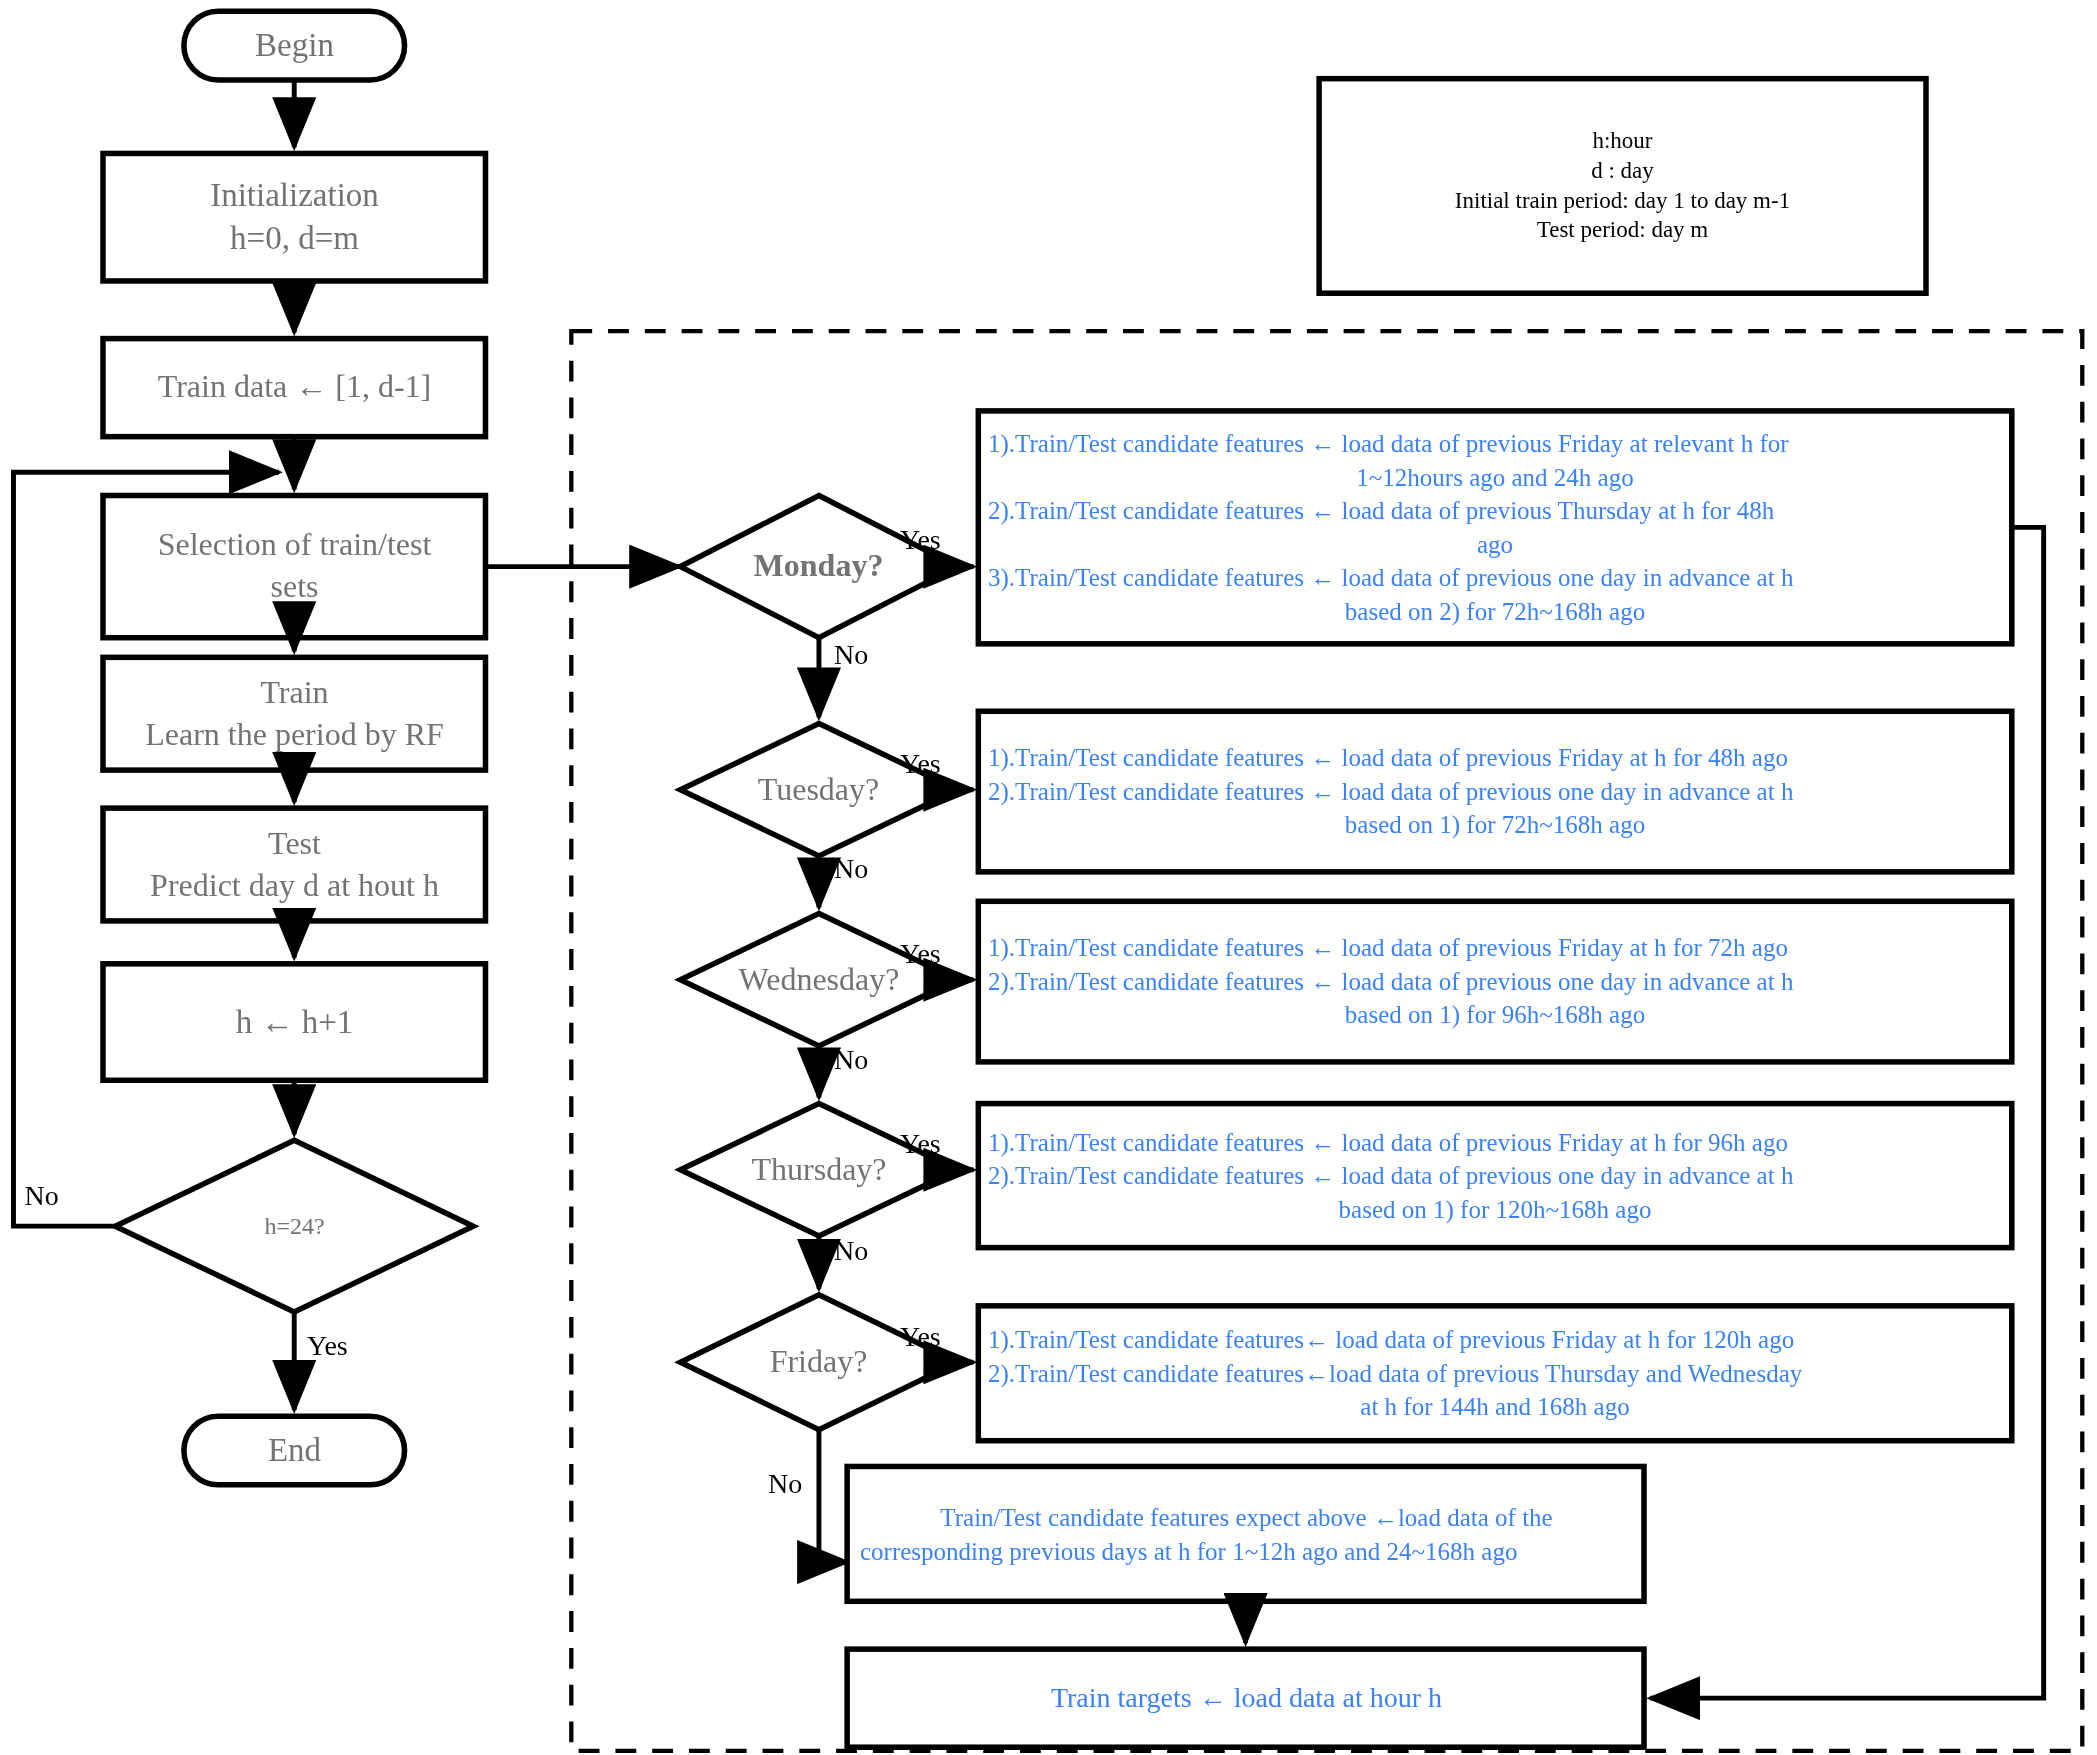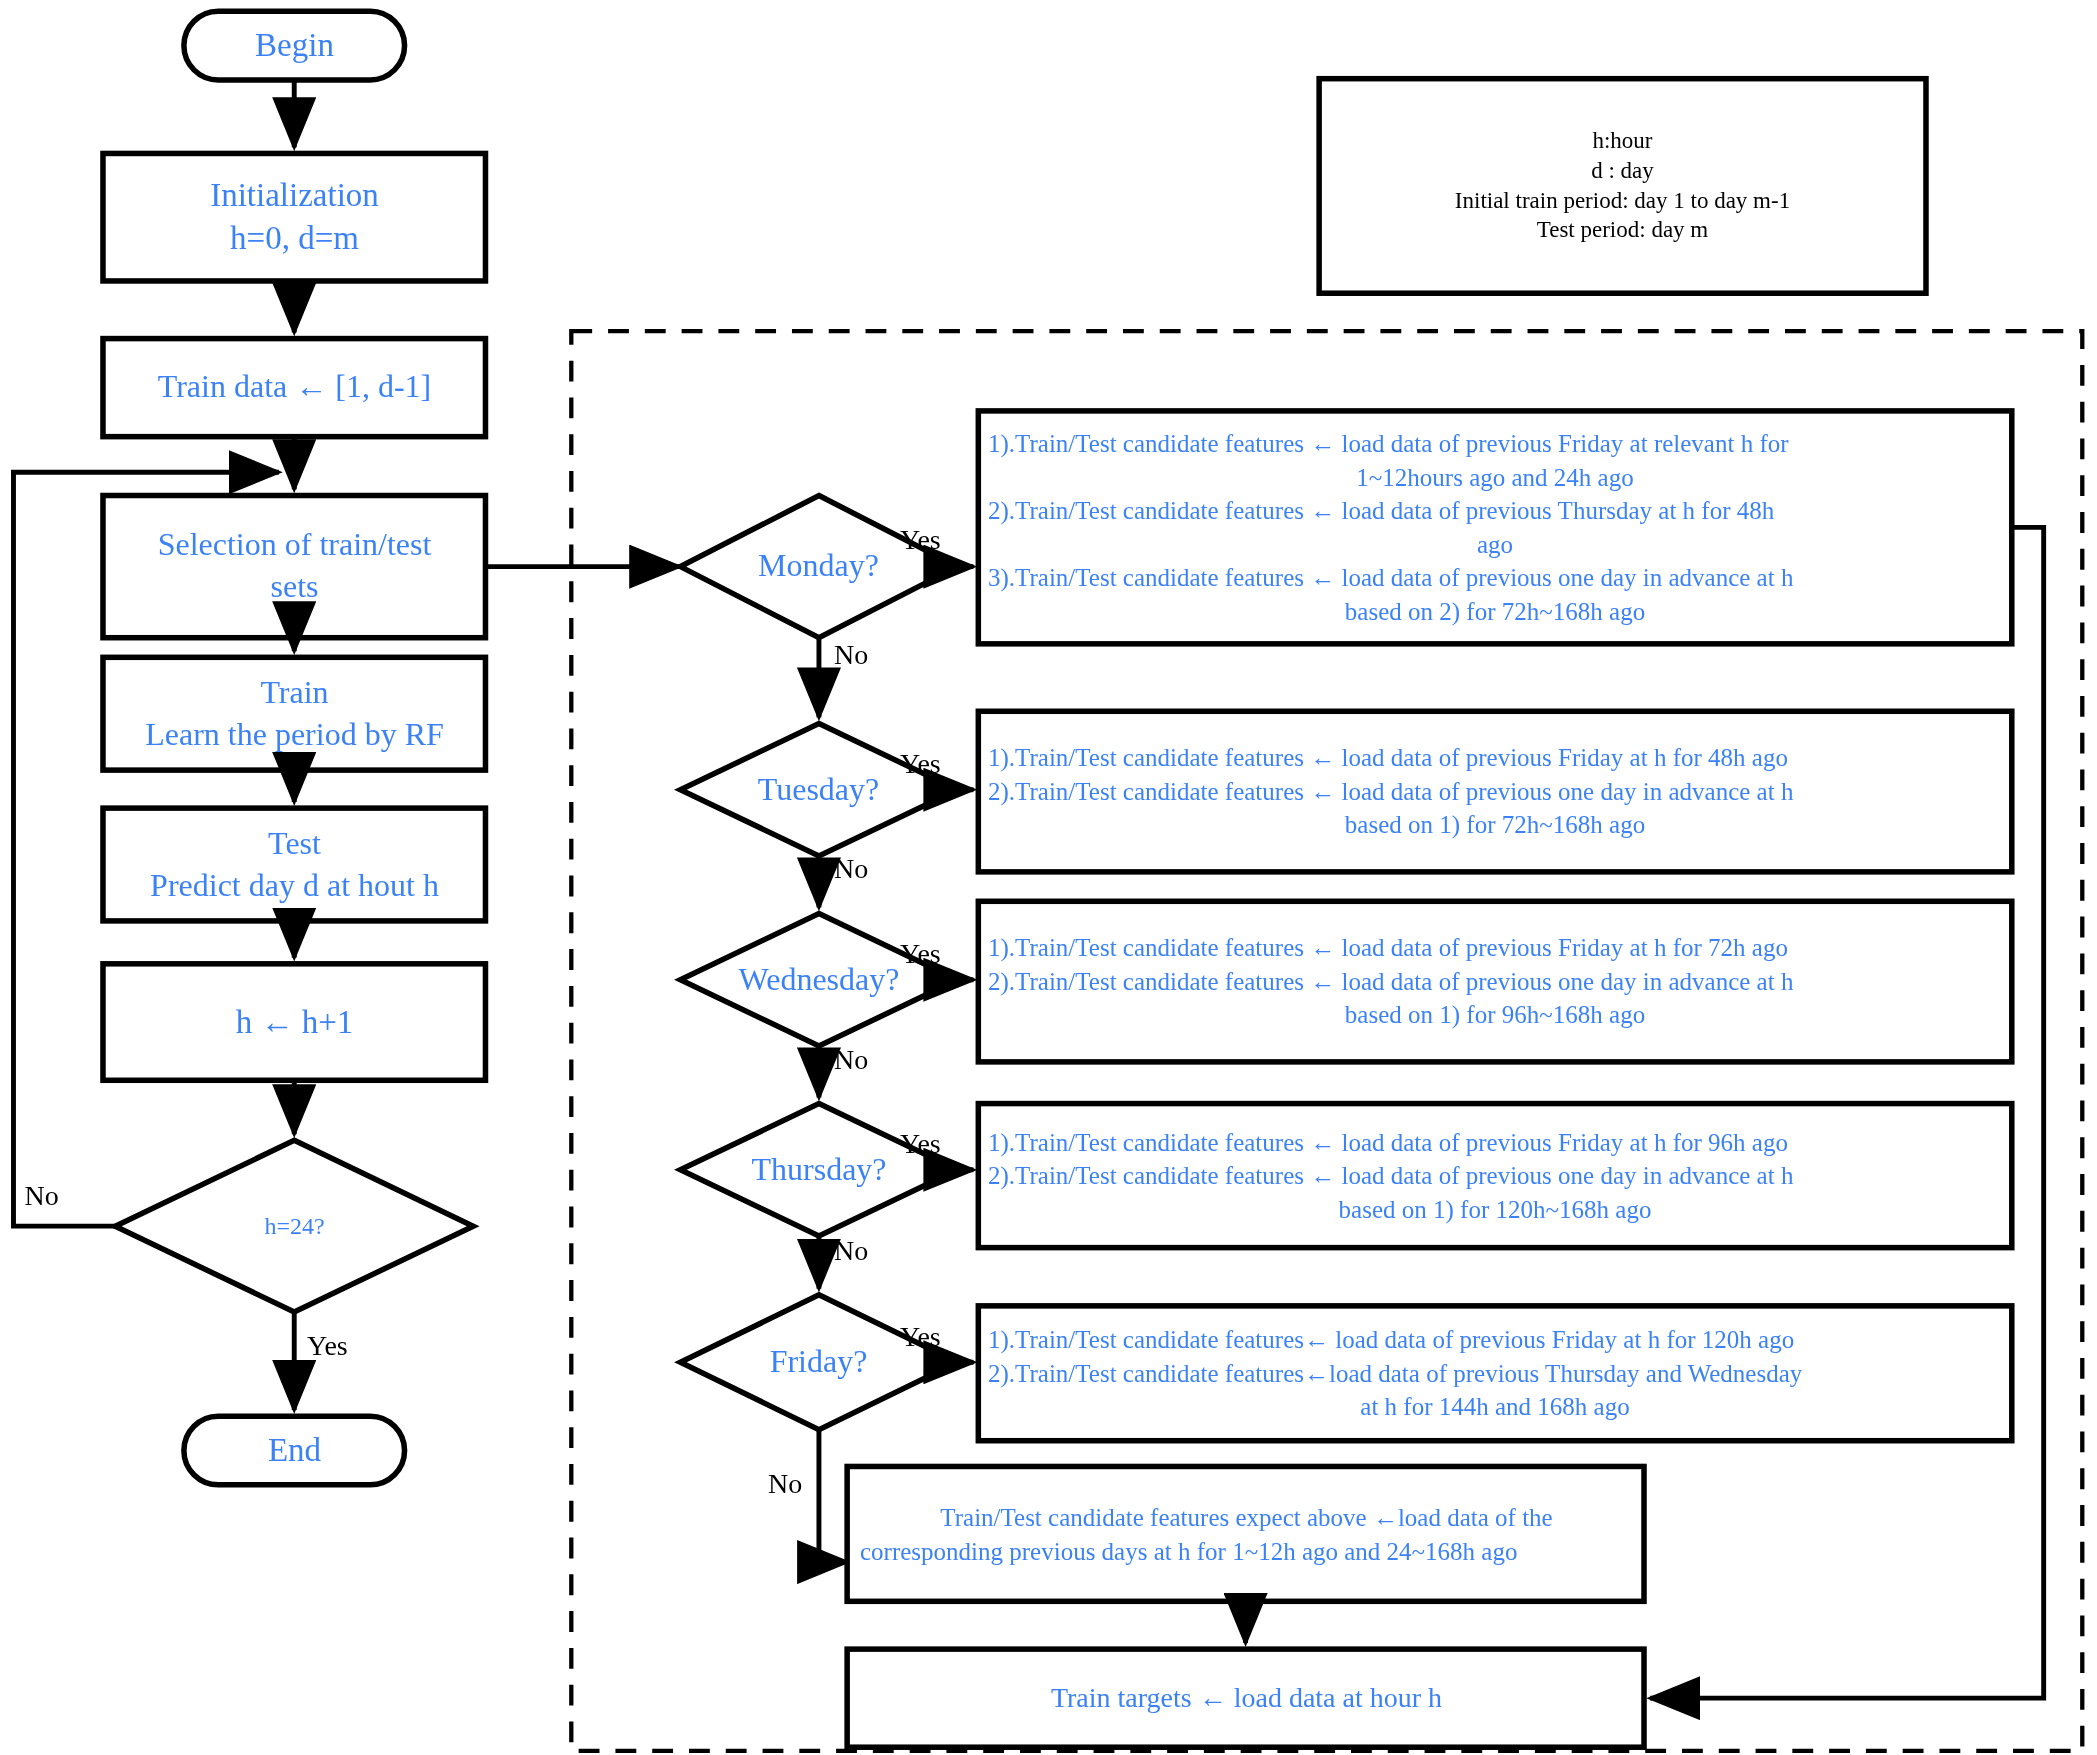--- a/index.html
+++ b/index.html
@@ -1,21 +1,21 @@
 <!DOCTYPE html>
 <html style="font-size:9.8px"><head>
 <meta charset="utf-8">
 <style>
   html,body{margin:0;padding:0;background:#fff;}
   body{font-family:"Liberation Serif", serif;}
   #stage{position:relative;width:2097px;height:1756px;background:#fff;overflow:hidden;}
   svg.layer{position:absolute;left:0;top:0;width:2097px;height:1756px;}
   .nodetext{
     position:absolute;display:flex;align-items:center;justify-content:center;
-    text-align:center;color:#3b82f6;font-family:"Liberation Serif", serif;
+    text-align:center;color:#737373;font-family:"Liberation Serif", serif;
     line-height:1.30;white-space:pre-line;pointer-events:none;
   }
   .edgelabel{
     position:absolute;color:#000;font-family:Liberation Serif, serif;
     font-size:28px;white-space:nowrap;
   }
   .detailbox{
     position:absolute;display:flex;flex-direction:column;justify-content:center;
     color:#3b82f6;font-family:"Liberation Serif", serif;font-size:25px;line-height:1.34;
   }
@@ -129,21 +129,21 @@
 
   <div class="nodetext" style="left:103px;top:964px;width:383px;height:116px;font-size:33px;">h ← h+1</div>
 
   <div class="nodetext" style="left:184px;top:1193px;width:221px;height:67px;font-size:24px;">h=24?</div>
 
   <div class="nodetext" style="left:184px;top:1416px;width:221px;height:69px;font-size:33px;text-align:right;">End</div>
 
   <div class="edgelabel" style="left:24.5px;top:1180px;">No</div>
   <div class="edgelabel" style="left:307px;top:1330px;">Yes</div>
 
-  <div class="nodetext" style="left:696px;top:533px;width:245px;height:66px;font-size:32px;">Monday?</div>
+  <div class="nodetext" style="left:696px;top:533px;width:245px;height:66px;font-size:32px;font-weight:bold;">Monday?</div>
   <div class="nodetext" style="left:696px;top:757px;width:245px;height:66px;font-size:32px;">Tuesday?</div>
   <div class="nodetext" style="left:684px;top:947px;width:270px;height:66px;font-size:32px;">Wednesday?</div>
   <div class="nodetext" style="left:690px;top:1137px;width:258px;height:66px;font-size:32px;">Thursday?</div>
   <div class="nodetext" style="left:696px;top:1329px;width:245px;height:66px;font-size:32px;">Friday?</div>
 
   <div class="edgelabel" style="left:900px;top:524px;">Yes</div>
   <div class="edgelabel" style="left:834px;top:639px;">No</div>
 
   <div class="edgelabel" style="left:900px;top:748px;">Yes</div>
   <div class="edgelabel" style="left:834px;top:853px;">No</div>

